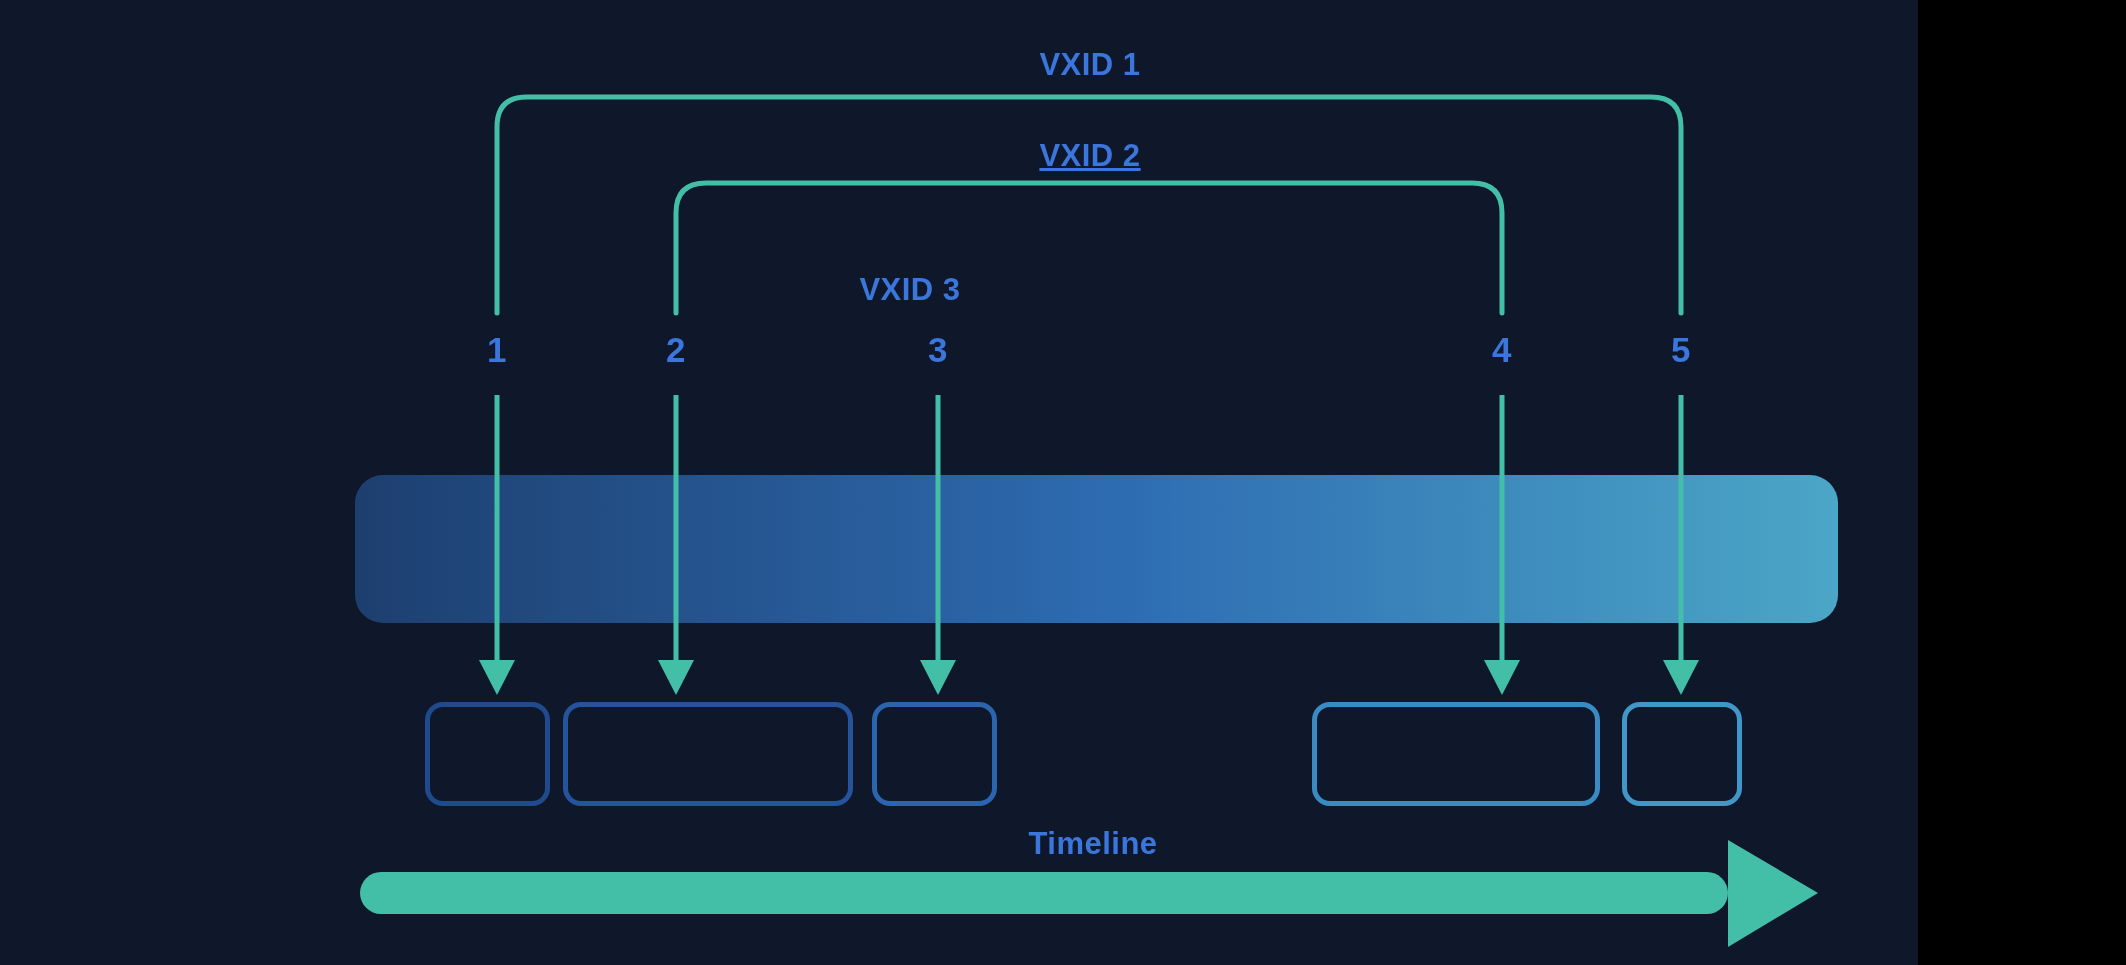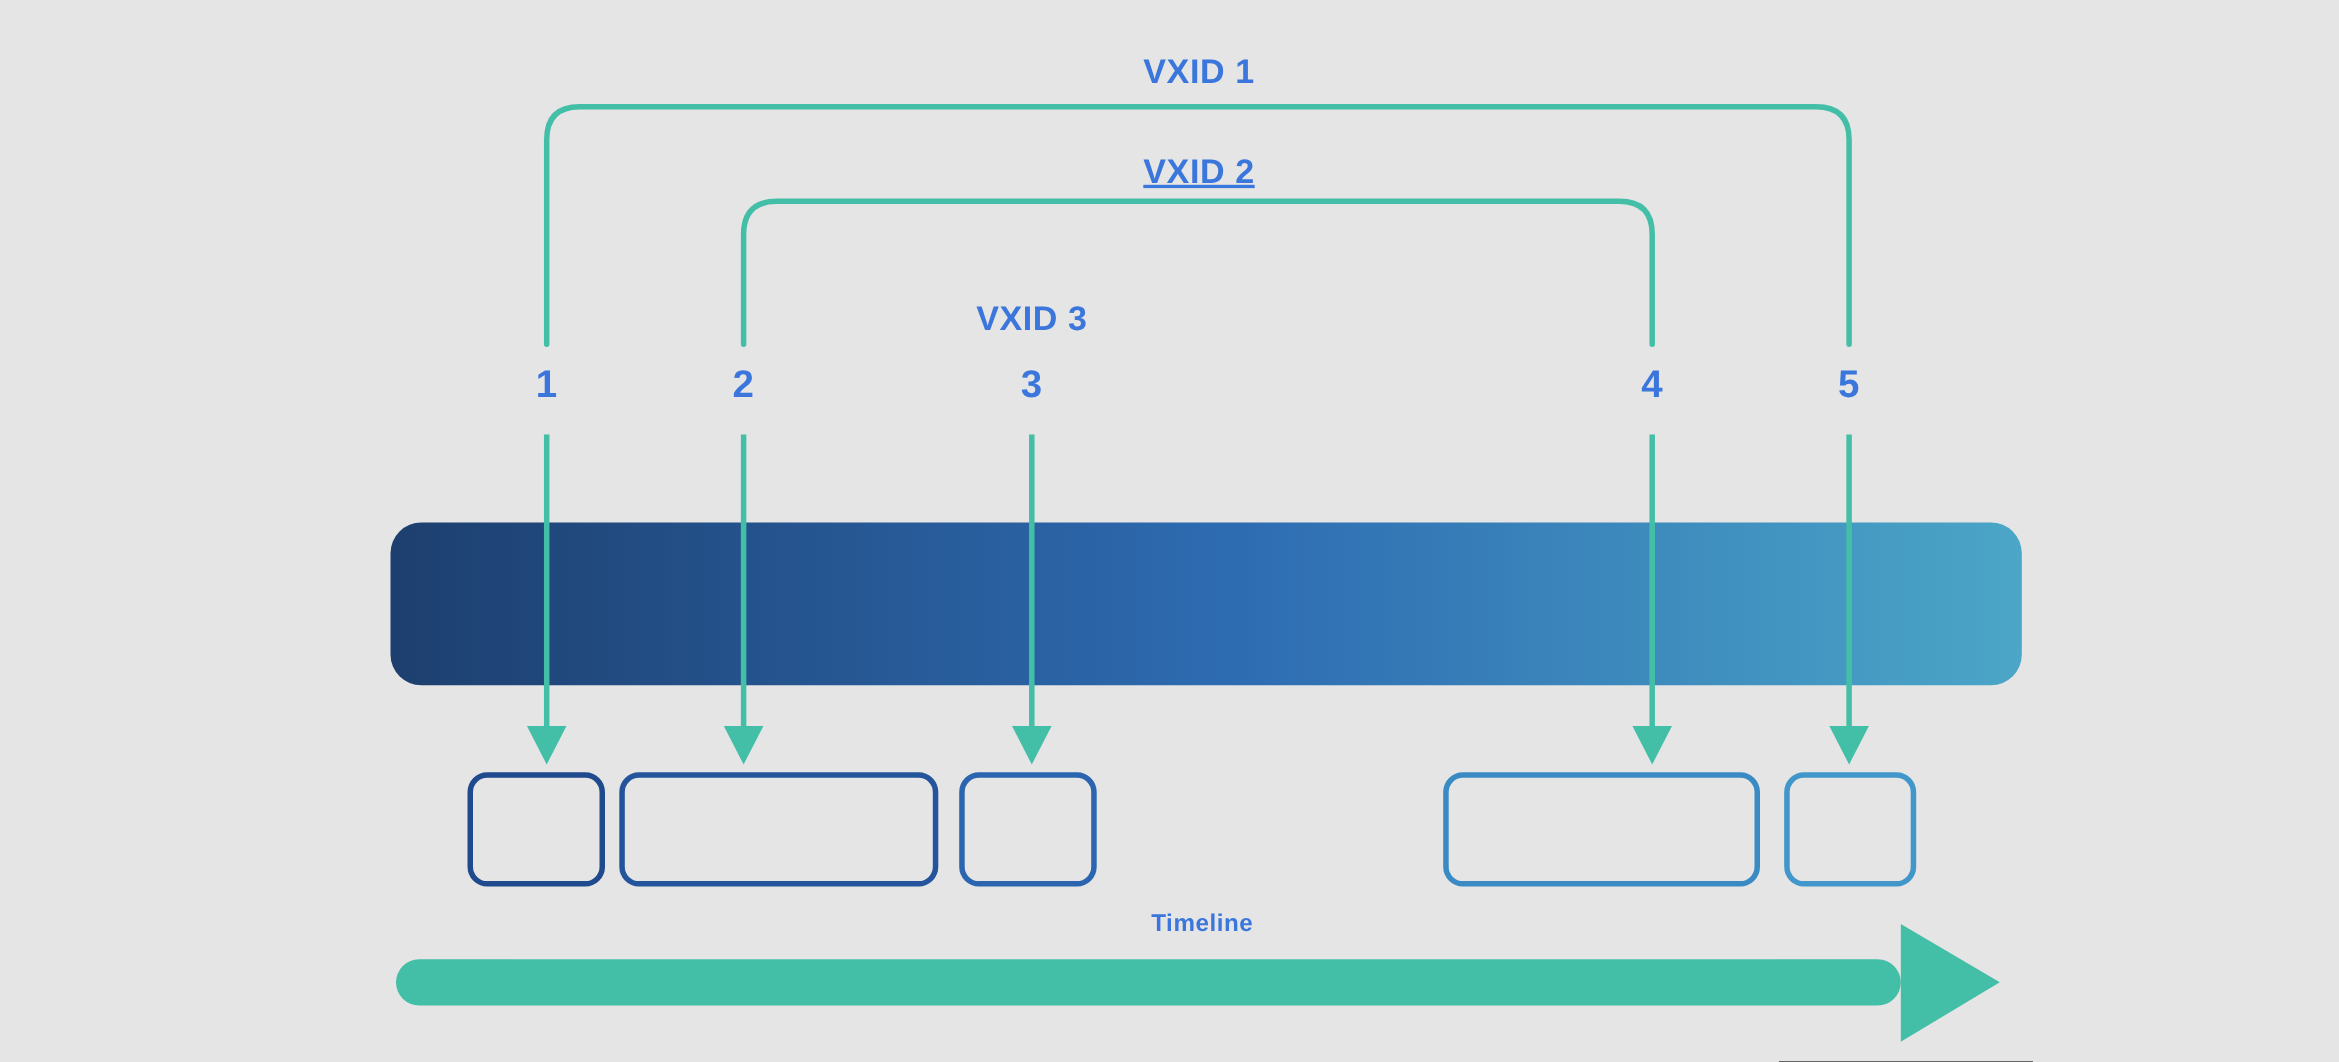--- a/index.html
+++ b/index.html
@@ -2,37 +2,37 @@
 <html><head>
 <meta charset="utf-8">
 <style>
   html, body {
     margin: 0;
     padding: 0;
     background: #000000;
   }
   #canvas {
     position: relative;
-    width: 2126px;
+    width: 1918px;
     height: 965px;
-    background: #e5e5e5;
+    background: #0f172a;
     overflow: hidden;
     font-family: "Liberation Sans", "DejaVu Sans", sans-serif;
   }
   .lbl {
     position: absolute;
     color: #3A76DB;
     font-weight: bold;
     text-align: center;
     letter-spacing: 0.5px;
     user-select: none;
   }
   .vxid-label { font-size: 31px; width: 220px; }
   .event-num  { font-size: 35px; width: 60px; }
-  .timeline-label { font-size: 22px; width: 220px; }
+  .timeline-label { font-size: 31px; width: 220px; }
 
   #gradient-bar {
     position: absolute;
     left: 355px;
     top: 475px;
     width: 1483px;
     height: 148px;
     border-radius: 28px;
     background: linear-gradient(90deg, #1D3F6F 0%, #2E6CB2 52%, #4BA6C7 100%);
     z-index: 1;
@@ -105,21 +105,21 @@
 
     <g>
       <rect x="360" y="872" width="1368" height="42" rx="21" fill="#44BFA7"></rect>
       <polygon points="1728,840 1728,947 1818,893" fill="#44BFA7"></polygon>
     </g>
   </svg>
 
   <div class="txt-layer">
     <div class="lbl vxid-label" style="left:980px; top:47px;">VXID 1</div>
     <div class="lbl vxid-label" style="left:980px; top:138px;text-decoration:underline;">VXID 2</div>
-    <div class="lbl vxid-label" style="left:828px; top:272px;">VXID 3</div>
+    <div class="lbl vxid-label" style="left:800px; top:272px;">VXID 3</div>
 
     <div class="lbl event-num" style="left:467px; top:330px;">1</div>
     <div class="lbl event-num" style="left:646px; top:330px;">2</div>
     <div class="lbl event-num" style="left:908px; top:330px;">3</div>
     <div class="lbl event-num" style="left:1472px; top:330px;">4</div>
     <div class="lbl event-num" style="left:1651px; top:330px;">5</div>
 
     <div class="lbl timeline-label" style="left:983px; top:826px;">Timeline</div>
   </div>
 

